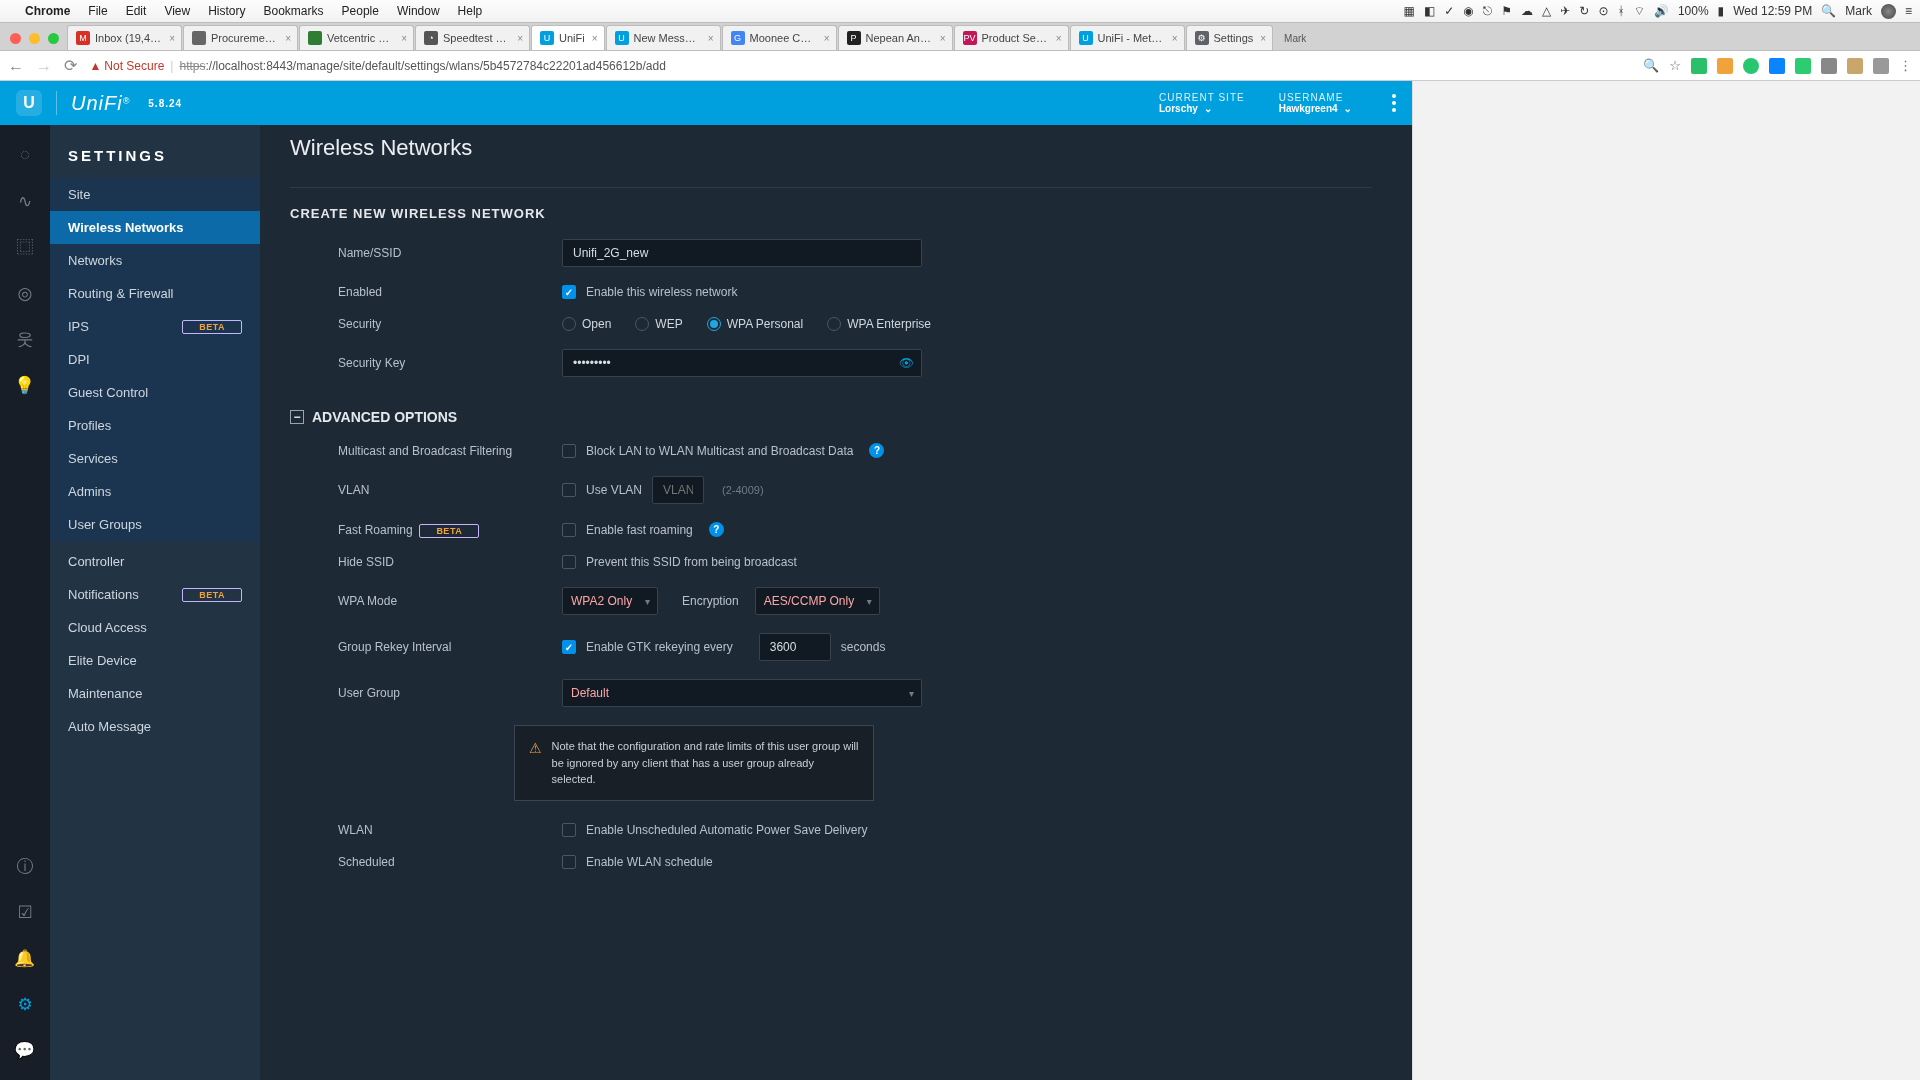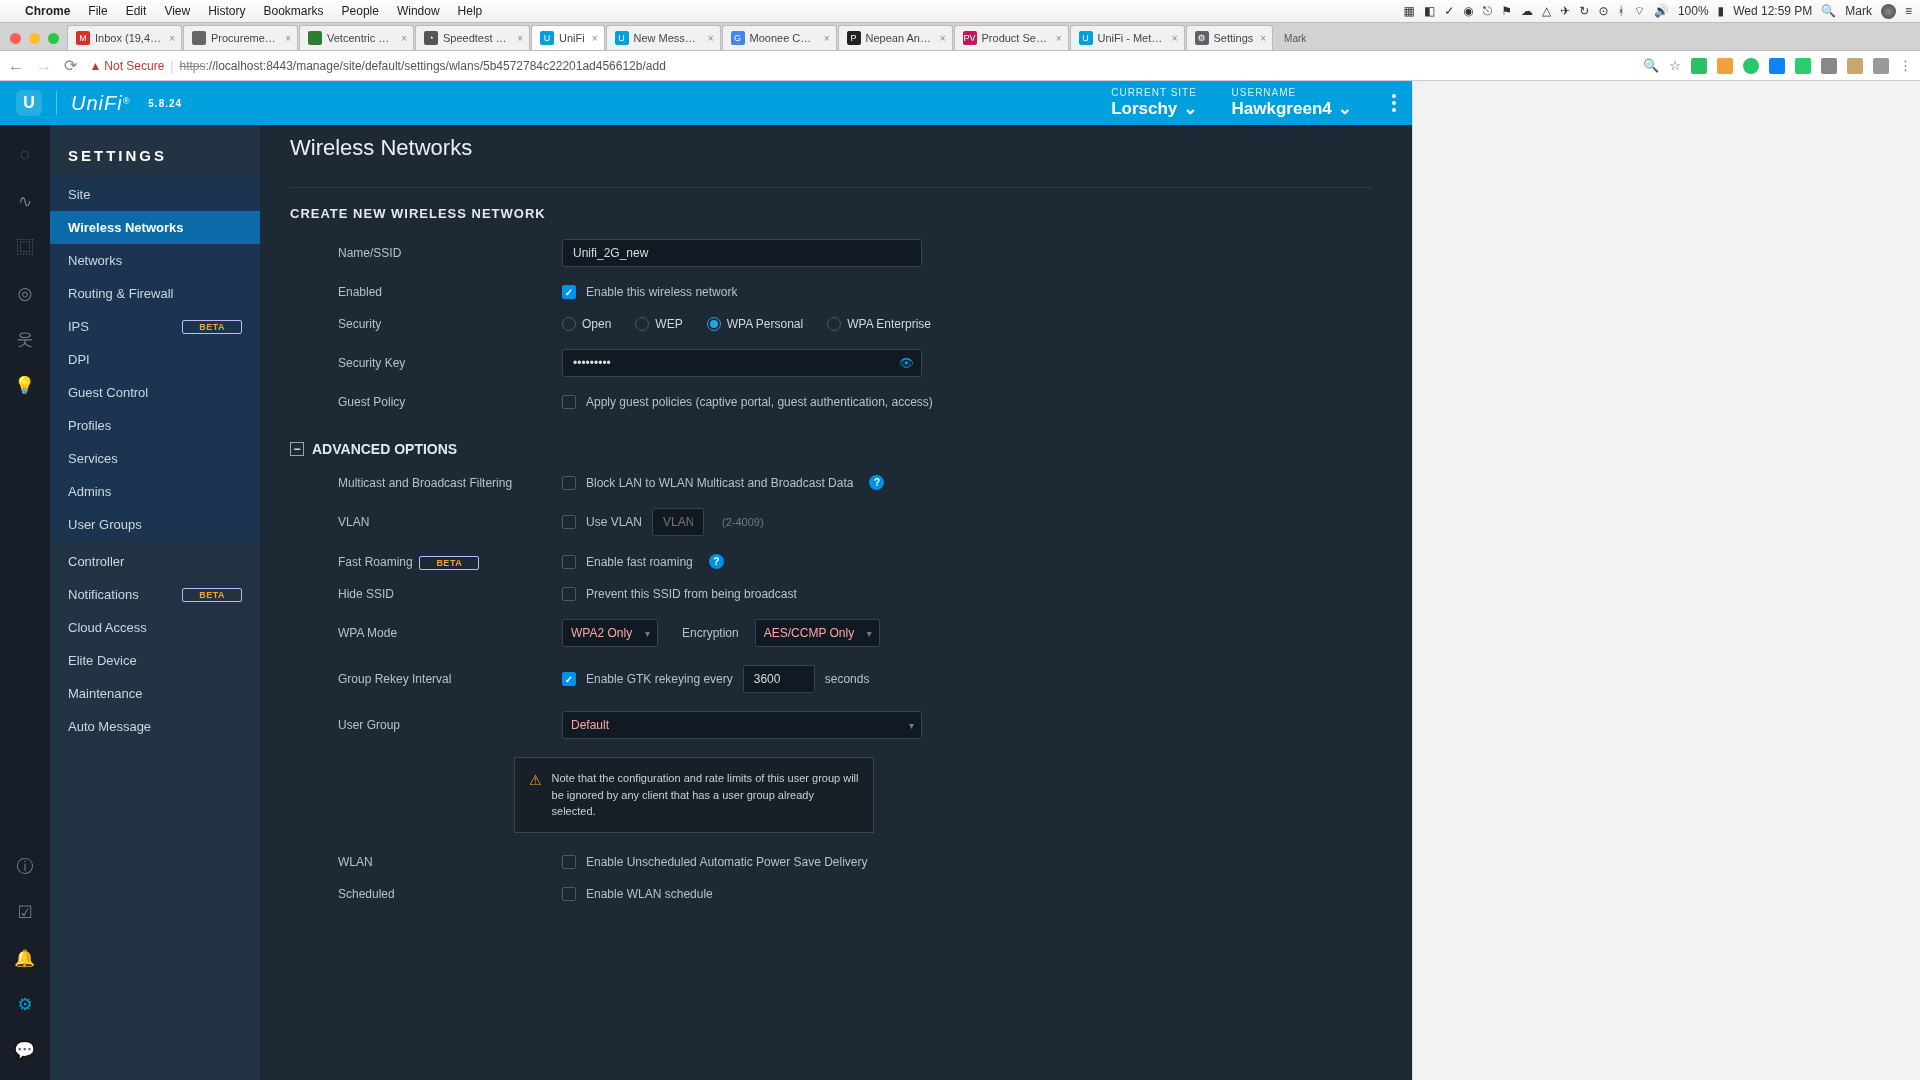--- a/index.html
+++ b/index.html
@@ -41,21 +41,21 @@
   
   .topbar{height:44px;background:#00a0df;display:flex;align-items:center;padding:0 16px;gap:14px;color:#fff;}
   .u-logo{width:26px;height:26px;border-radius:6px;background:rgba(255,255,255,.15);display:flex;align-items:center;justify-content:center;font-weight:700;}
   .divider{width:1px;height:24px;background:rgba(255,255,255,.35);}
   .brand{font-style:italic;font-weight:400;font-size:20px;letter-spacing:1px;}
   .brand sup{font-size:9px;vertical-align:top;position:relative;top:4px;}
   .ver{font-size:10px;font-weight:600;letter-spacing:1px;margin-left:4px;}
   .top-spacer{flex:1;}
   .top-block{display:flex;flex-direction:column;align-items:flex-start;margin-right:20px;}
   .top-block .lab{font-size:10px;letter-spacing:1px;color:rgba(255,255,255,.85);}
-  .top-block .val{font-size:17px;font-weight:600;display:flex;align-items:center;gap:6px;}
+  .top-block .val{font-size:10px;font-weight:600;display:flex;align-items:center;gap:6px;}
   .kebab{display:flex;flex-direction:column;gap:3px;align-items:center;margin-left:6px;}
   .kebab i{width:4px;height:4px;background:#fff;border-radius:50%;}
 
   
   .main{flex:1;display:flex;overflow:hidden;}
   .iconcol{width:50px;background:#171e27;display:flex;flex-direction:column;align-items:center;padding-top:20px;gap:26px;color:#6e7b87;}
   .iconcol .ic{width:20px;height:20px;display:flex;align-items:center;justify-content:center;font-size:17px;cursor:pointer;}
   .iconcol .bottom{margin-top:auto;padding-bottom:20px;display:flex;flex-direction:column;gap:26px;align-items:center;}
   .iconcol .ic.active{color:#00a0df;}
 
@@ -71,21 +71,21 @@
   .content{flex:1;overflow-y:auto;padding:10px 40px 40px 30px;}
   .content h1{font-size:22px;font-weight:400;color:#eceff1;margin-bottom:26px;}
   .content hr{border:none;border-top:1px solid #2d3b49;margin-bottom:0;}
   .sec-title{font-size:13px;font-weight:700;letter-spacing:1px;color:#e4e8eb;margin:18px 0 18px;}
   .row{display:flex;align-items:center;margin-bottom:18px;font-size:12px;color:#b8c1c9;}
   .row .label{width:224px;color:#b8c1c9;margin-left:48px;}
   .row .ctrl{display:flex;align-items:center;gap:10px;}
   input[type=text],input[type=password]{background:#111a22;border:1px solid #37424d;color:#d6dde2;height:28px;padding:0 10px;font-size:12px;border-radius:2px;}
   .ssid{width:360px;}
   .vlan{width:52px;}
-  .num{width:72px;text-align:left;}
+  .num{width:72px;text-align:left;margin-left:16px;}
   select.sel{background:#111a22;border:1px solid #37424d;color:#fca5a5;height:28px;padding:0 24px 0 8px;font-size:12px;border-radius:2px;appearance:none;}
   .sel-wrap{position:relative;display:inline-block;}
   .sel-wrap:after{content:"▾";position:absolute;right:8px;top:50%;transform:translateY(-50%);color:#6f7b86;font-size:10px;pointer-events:none;}
   .cb{width:14px;height:14px;border:1px solid #4b5762;border-radius:2px;display:inline-flex;align-items:center;justify-content:center;background:#1b2733;}
   .cb.checked{background:#0091ea;border-color:#0091ea;}
   .cb.checked:after{content:"✓";color:#fff;font-size:10px;font-weight:700;}
   .radio{width:14px;height:14px;border:1px solid #4b5762;border-radius:50%;display:inline-flex;align-items:center;justify-content:center;}
   .radio.sel{border-color:#1fa7e4;}
   .radio.sel:after{content:"";width:8px;height:8px;background:#1fa7e4;border-radius:50%;}
   .opt{display:inline-flex;align-items:center;gap:6px;margin-right:14px;color:#cfd8dc;}
@@ -382,27 +382,20 @@
         <div class="row">
           <span class="label">Security Key</span>
           <div class="ctrl">
             <div class="keywrap">
               <input type="text" value="•••••••••" style="">
               <span class="eye">👁</span>
             </div>
           </div>
         </div>
 
-        <div class="row">
-          <span class="label">Guest Policy</span>
-          <div class="ctrl">
-            <span class="cb"></span>
-            <span>Apply guest policies (captive portal, guest authentication, access)</span>
-          </div>
-        </div>
 
         <div class="adv-title">
           <span class="sq">−</span>
           <span>ADVANCED OPTIONS</span>
         </div>
 
         <div class="row">
           <span class="label">Multicast and Broadcast Filtering</span>
           <div class="ctrl">
             <span class="cb"></span>

